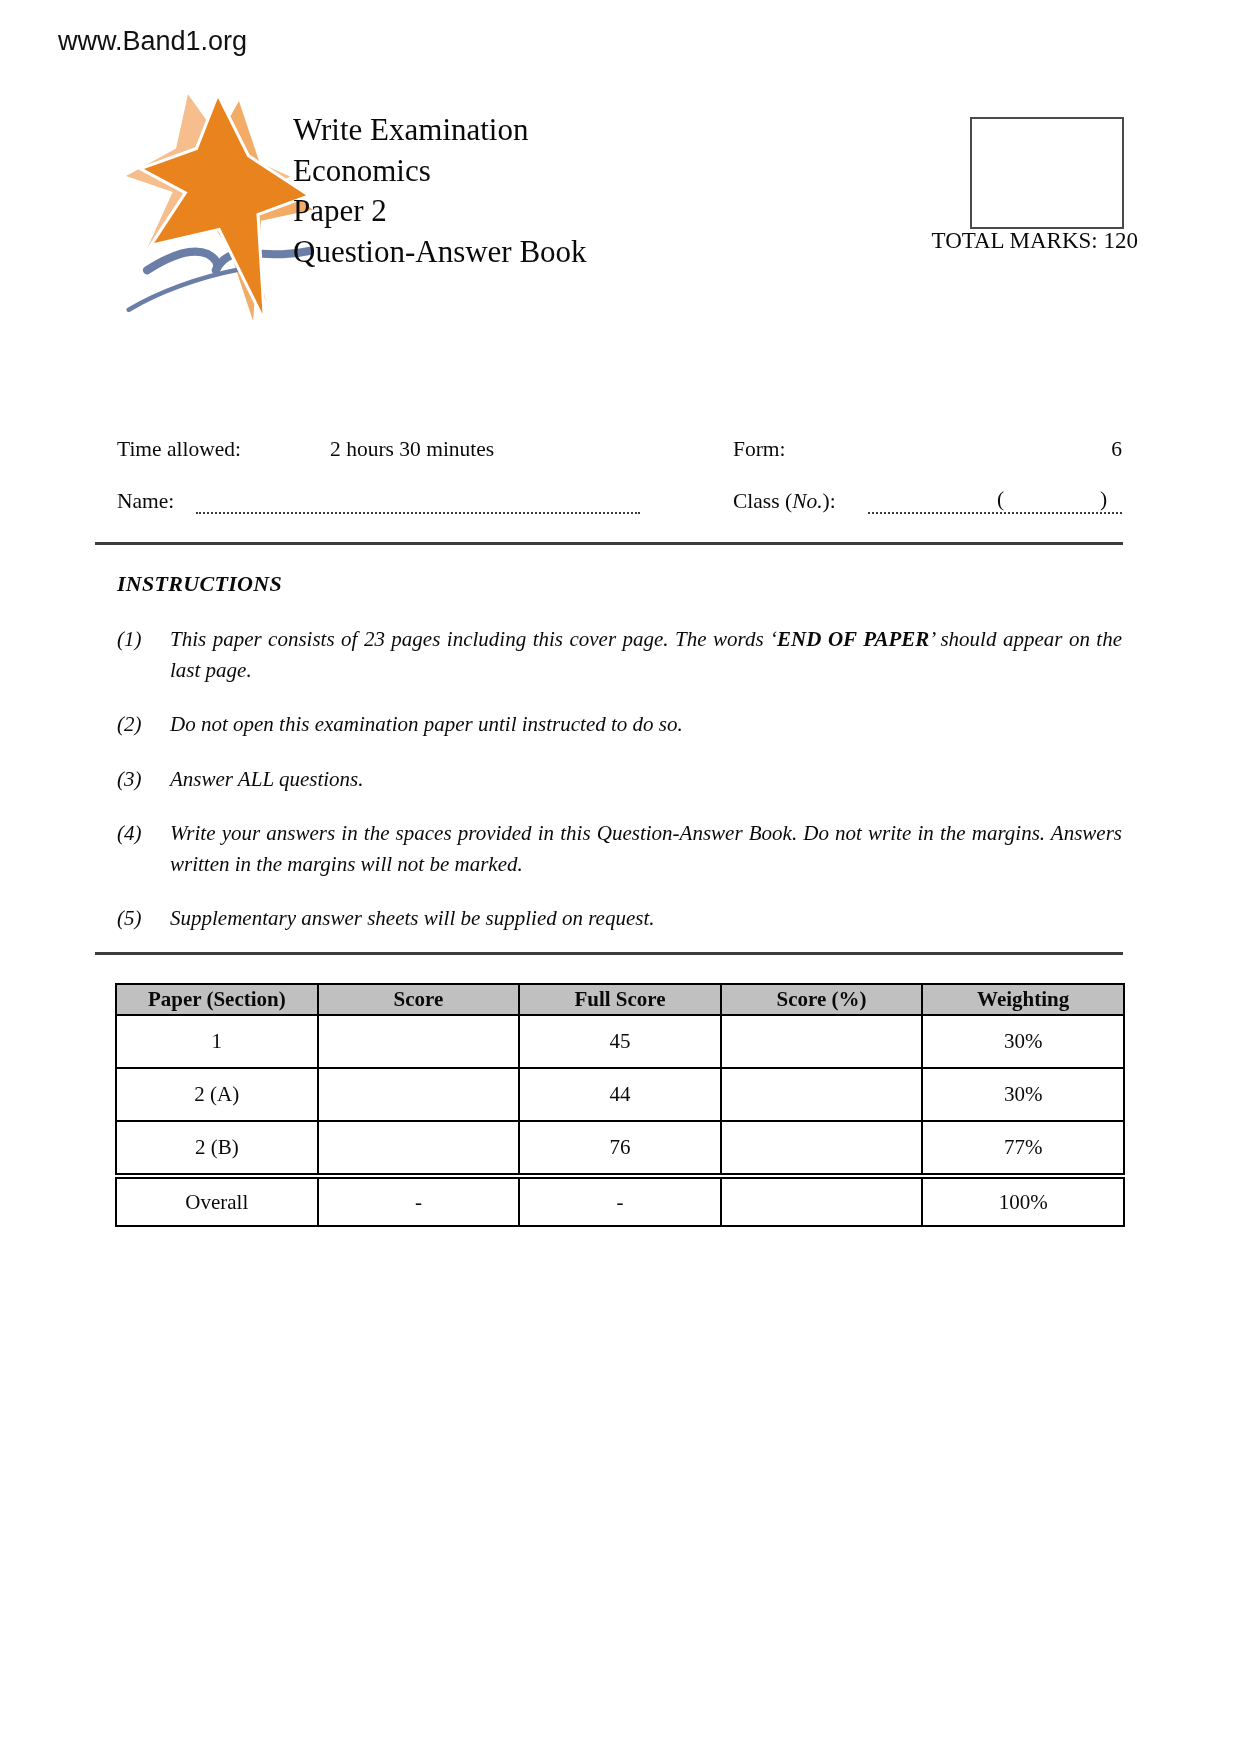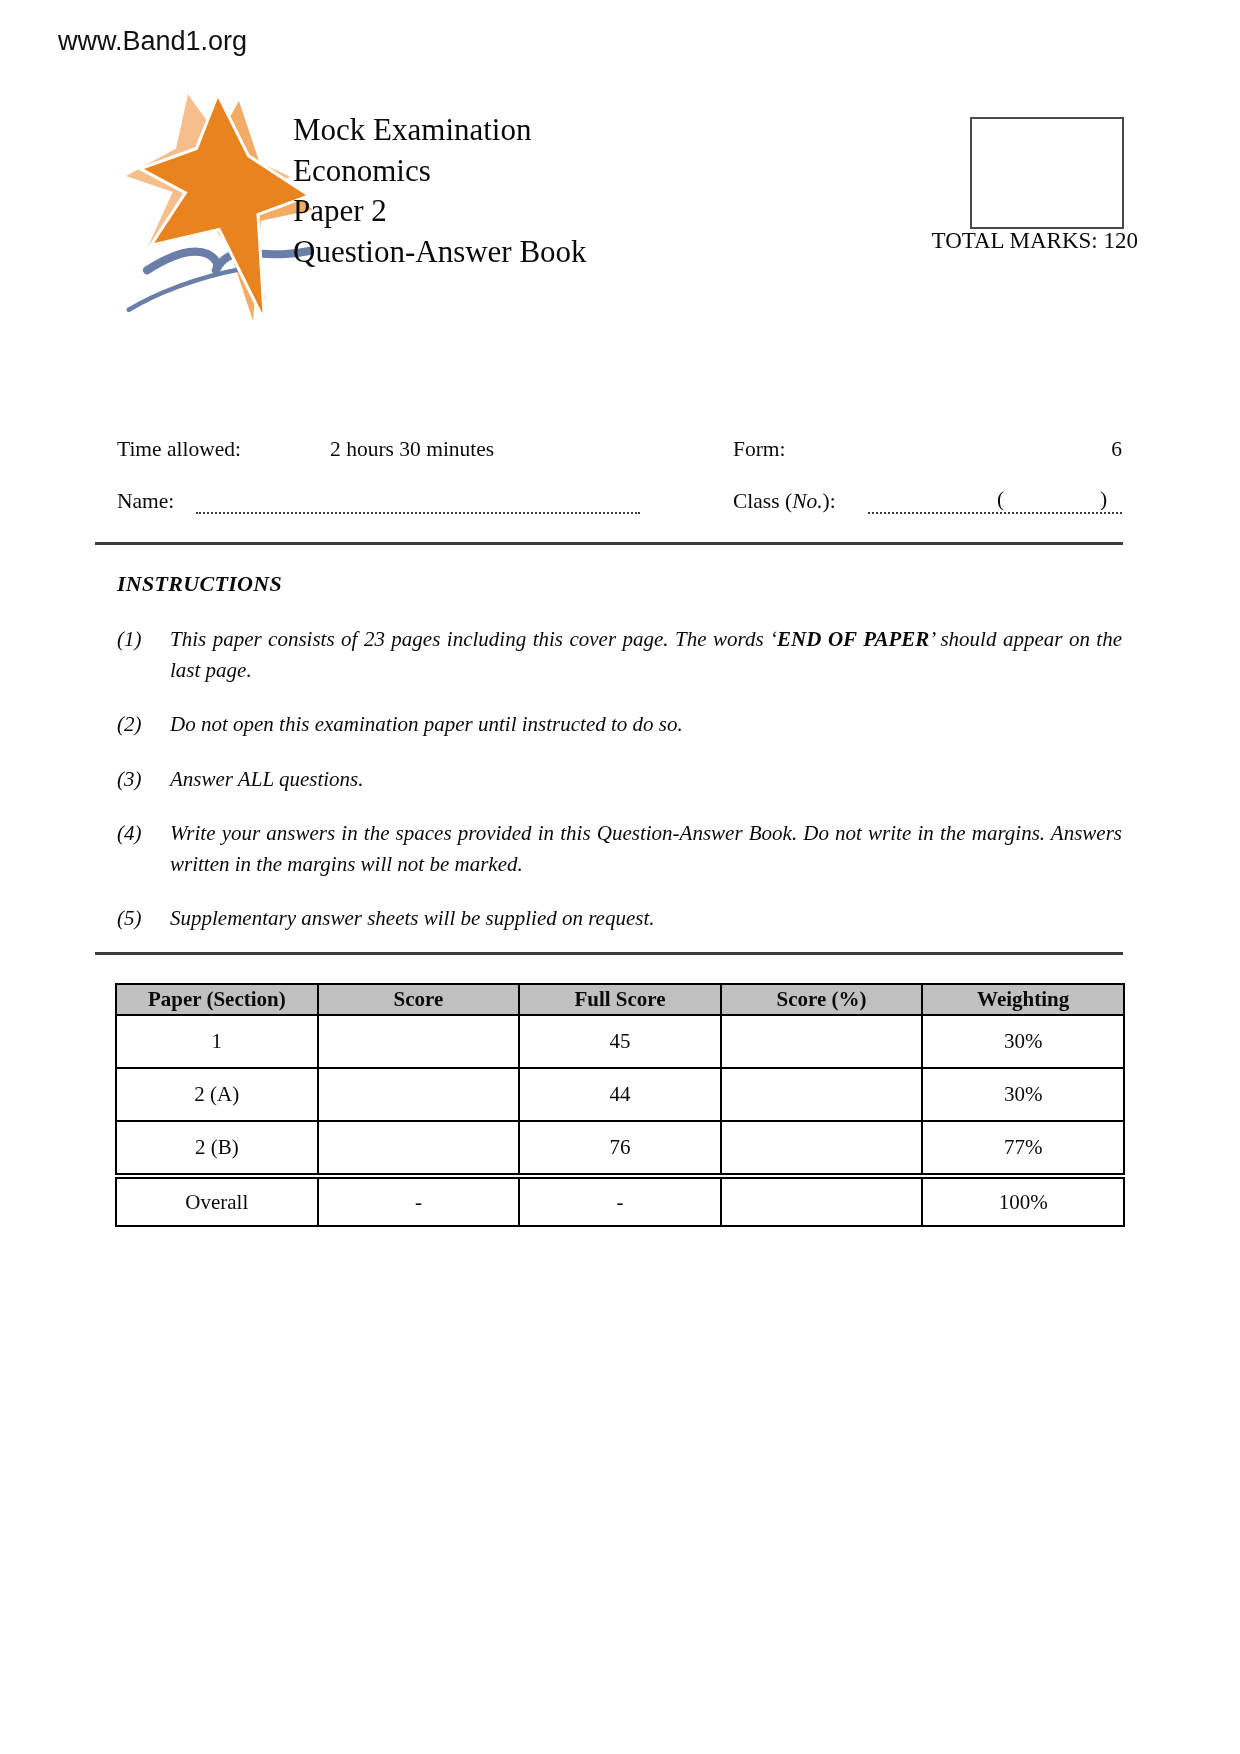--- a/index.html
+++ b/index.html
@@ -74,21 +74,21 @@
     <g stroke="#6B7EA8" fill="none" stroke-linecap="round">
       <path d="M 20 174 C 45 158, 66 152, 80 158 C 88 162, 91 168, 88 174" stroke-width="8"></path>
       <path d="M 88 174 C 94 162, 104 157, 116 157 C 140 158, 158 160, 180 155" stroke-width="8"></path>
       <path d="M 2 213 C 30 196, 70 181, 112 173" stroke-width="4.5"></path>
     </g>
 
     <polygon fill="#E8831D" stroke="#ffffff" stroke-width="6" stroke-linejoin="miter" paint-order="stroke" points="90,4 119,62 177,100 128,118 134,217 92,132 27,147 60,97 17,74 70,55"></polygon>
   </svg>
 
   <div class="title-block">
-    <div class="title-line">Mock Examination</div>
+    <div class="title-line">Write Examination</div>
     <div class="title-line">Economics</div>
     <div class="title-line">Paper 2</div>
     <div class="title-line">Question-Answer Book</div>
   </div>
 
   <div class="marks-box"></div>
   <div class="marks-label">TOTAL MARKS: 120</div>
 
   <div class="row-time">
     <span class="pos info-label" style="left:117px;">Time allowed:</span>

